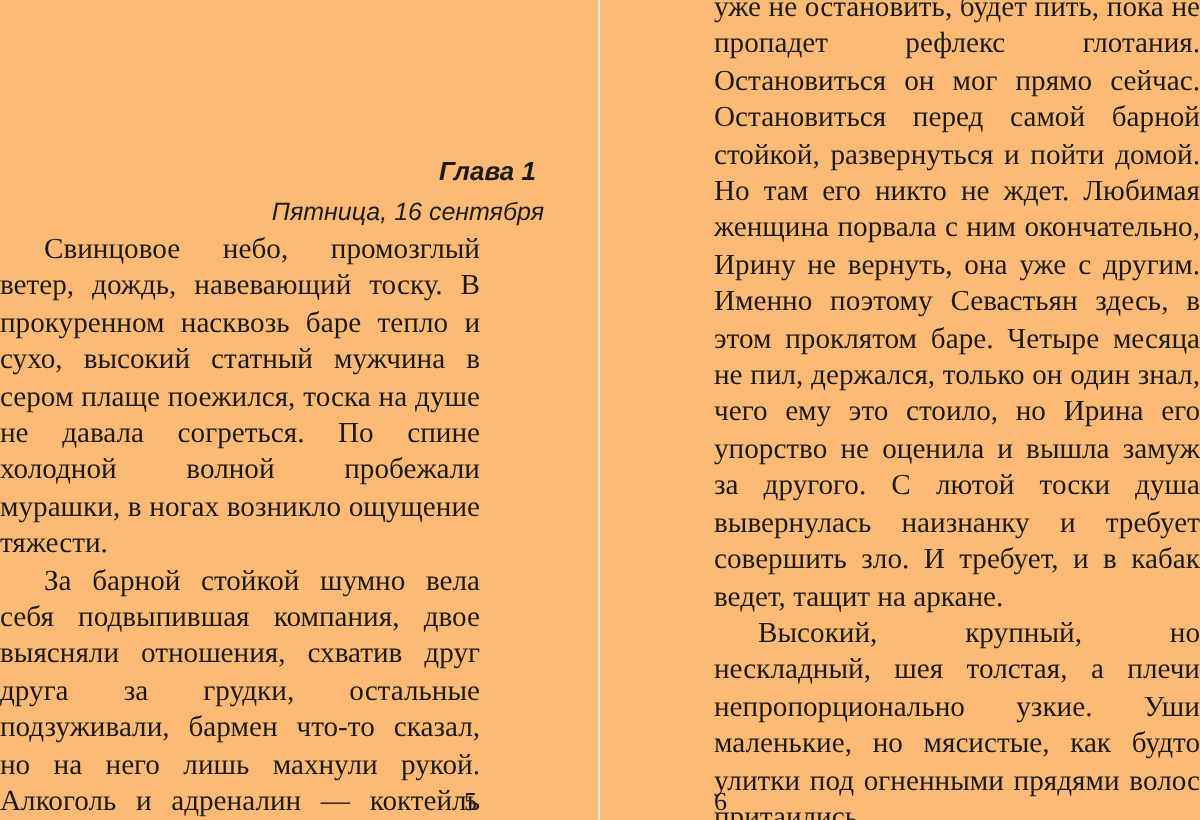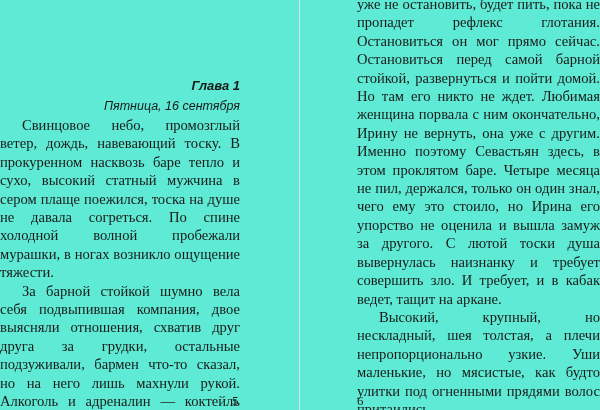--- a/index.html
+++ b/index.html
@@ -12,21 +12,21 @@
       height: 410px;
       position: relative;
       overflow: hidden;
       font-family: "Liberation Serif", "DejaVu Serif", serif;
       color: #1a1a1a;
     }
     .page {
       position: absolute;
       top: 0;
       height: 410px;
-      background: #5eead4;
+      background: #fdba74;
     }
     .page-left {
       left: 0;
       width: 299px;
     }
     .page-right {
       left: 300px;
       width: 300px;
     }
     .gutter {
@@ -65,31 +65,33 @@
       position: absolute;
       left: 0;
       width: 240px;
       top: 78px;
       text-align: right;
       font-family: "Liberation Sans", "DejaVu Sans", sans-serif;
       font-weight: bold;
       font-style: italic;
       font-size: 13px;
       line-height: 16px;
+      padding-left: 28px;
     }
     .chapter-date {
       position: absolute;
       left: 0;
       width: 240px;
       top: 99px;
       text-align: right;
       font-family: "Liberation Sans", "DejaVu Sans", sans-serif;
       font-style: italic;
       font-size: 12.5px;
       line-height: 15px;
+      padding-left: 32px;
     }
     .page-number {
       position: absolute;
       top: 394px;
       font-size: 13px;
       line-height: 14px;
     }
     .page-left .page-number {
       left: 232px;
     }

